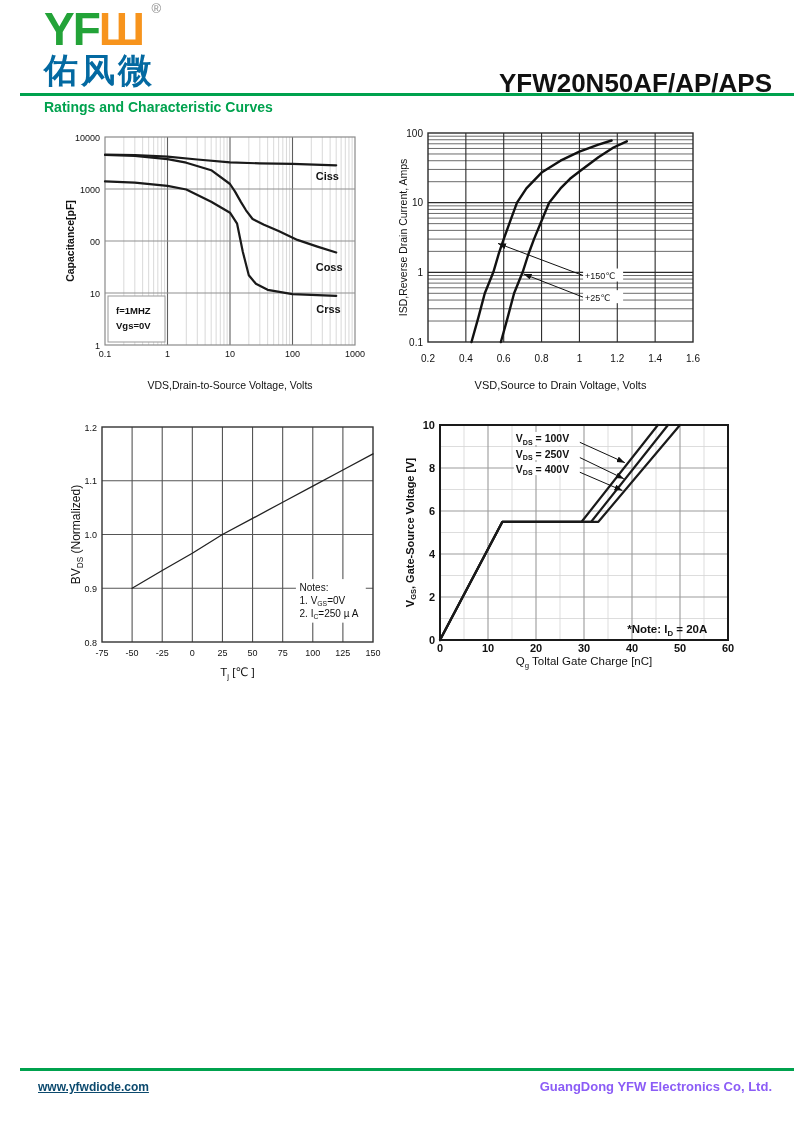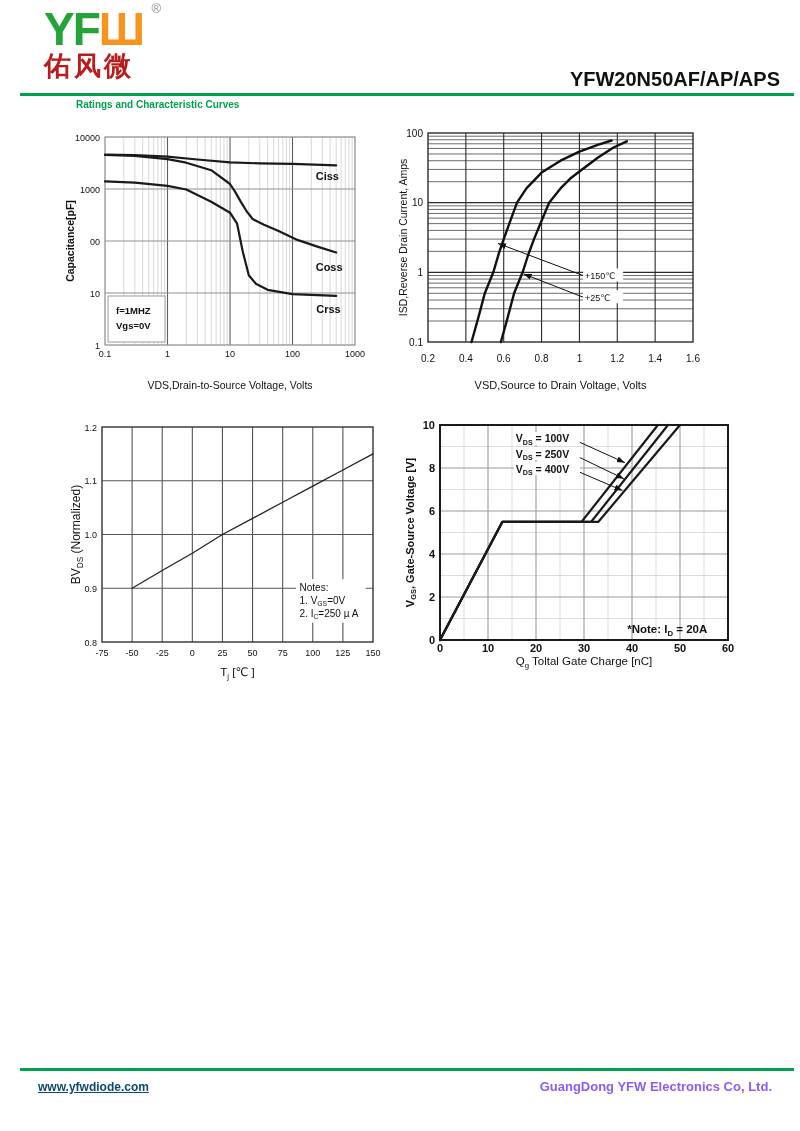--- a/index.html
+++ b/index.html
@@ -4,26 +4,26 @@
 <style>
   html,body{margin:0;padding:0;background:#e8e8e8;}
   .page{position:relative;width:800px;height:1131px;background:#ffffff;margin:0 auto;
         font-family:"Liberation Sans","DejaVu Sans",sans-serif;color:#1a1a1a;overflow:hidden;}
   
   .logo{position:absolute;left:44px;top:6px;}
   .logo-latin{position:relative;display:inline-block;font-weight:bold;font-size:46px;line-height:1.0;letter-spacing:-2px;}
   .logo-yf{color:#23a338;}
   .logo-w{color:#f7941d;}
   .logo-reg{position:absolute;top:-4px;right:-18px;color:#8c8c8c;font-size:13px;font-weight:normal;letter-spacing:0;}
-  .logo-cn{font-size:27px;font-weight:bold;color:#b91c1c;letter-spacing:3px;line-height:1.1;}
-  .part-number{position:absolute;right:20px;top:68px;font-size:20px;font-weight:bold;color:#111;}
+  .logo-cn{font-size:34px;font-weight:bold;color:#0369a1;letter-spacing:3px;line-height:1.1;}
+  .part-number{position:absolute;right:28px;top:68px;font-size:26px;font-weight:bold;color:#111;}
   .rule{position:absolute;left:20px;right:6px;height:3px;background:#00a24e;}
   .rule-top{top:93px;}
   .rule-bottom{top:1068px;}
-  .section-title{position:absolute;left:44px;top:99px;font-size:10px;font-weight:bold;color:#00a24e;margin-left:32px;}
+  .section-title{position:absolute;left:44px;top:99px;font-size:14px;font-weight:bold;color:#00a24e;}
   
   .chart{position:absolute;}
   #chart0{left:60px;top:125px;}
   #chart1{left:395px;top:118px;}
   #chart2{left:60px;top:415px;}
   #chart3{left:400px;top:412px;}
   svg{display:block;}
   
   .footer-link{position:absolute;left:38px;top:1080px;font-size:12px;font-weight:bold;
                color:#0c4a6e;text-decoration:underline;}

